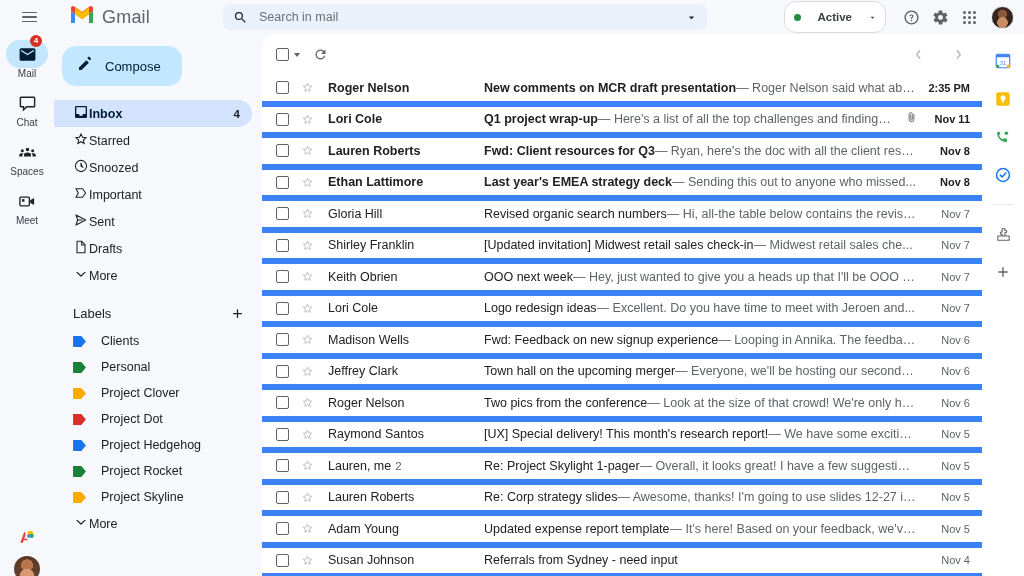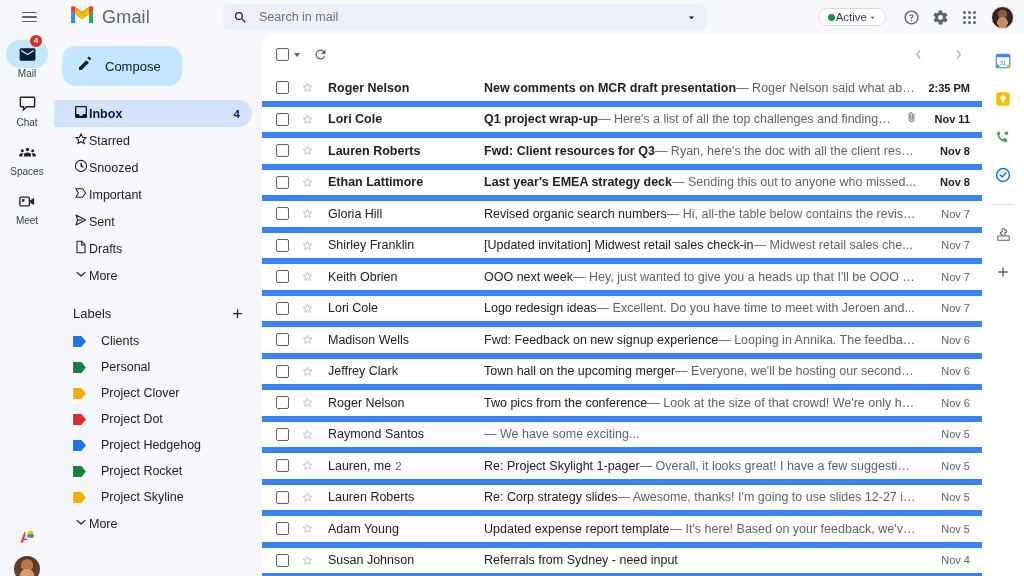--- a/index.html
+++ b/index.html
@@ -31,23 +31,23 @@
   }
   .search-icon { flex:0 0 auto; display:flex; margin-right:11px; }
   .search-input {
     flex:1; border:none; outline:none; background:transparent;
     font-family:"Liberation Sans", sans-serif; font-size:12.5px; color:#202124;
   }
   .search-input::placeholder { color:#6b7177; }
   .search-opt { flex:0 0 auto; padding-left:6px; display:flex; cursor:pointer; }
   .hdr-right { display:flex; align-items:center; gap:2px; margin-left:auto; }
   .status-chip {
-    display:flex; align-items:center; gap:1px;
-    height:18px; padding: 0 8px 0 9px; border:1px solid #dadce0;
-    border-radius:12px; background:#fff; cursor:pointer; margin-right:10px;
+    display:flex; align-items:center; gap:16px;
+    height:32px; padding: 0 8px 0 9px; border:1px solid #dadce0;
+    border-radius:12px; background:#fff; cursor:pointer; margin-right:10px;font-weight:bold;
   }
   .status-dot { width:7px; height:7px; border-radius:50%; background:#1e8e3e; }
   .status-label { font-size:11.5px; color:#3c4043; }
   .icon-btn { width:27px; height:27px; border-radius:50%; display:flex; align-items:center; justify-content:center; cursor:pointer; }
   .grid-dots { display:grid; grid-template-columns:repeat(3,3px); grid-gap:2px; }
   .grid-dots i { width:3px; height:3px; background:#5f6368; border-radius:50%; display:block; }
   .avatar-hdr {
     width:23px; height:23px; border-radius:50%; margin-left:6px; cursor:pointer;
     background:
       radial-gradient(circle at 50% 74%, #c98b63 0 28%, transparent 29%),
@@ -601,20 +601,21 @@
           </div>
           <div class="row">
             <span class="cbox"></span>
             <span class="star">
               <svg width="15" height="15" viewBox="0 0 24 24">
                 <path fill="none" stroke="#bdc1c6" stroke-width="1.6" d="m12 5 2.1 4.5 4.8.5-3.6 3.3 1 4.8L12 15.6 7.7 18.1l1-4.8L5.1 10l4.8-.5z"></path>
               </svg>
             </span>
             <span class="sender">Raymond Santos</span>
             <span class="subject-wrap">
+              <span class="subject">[UX] Special delivery! This month's research report!</span>
               <span class="snippet"> — We have some exciting...</span>
             </span>
             <span class="row-right">
               <span class="date">Nov 5</span>
             </span>
           </div>
           <div class="row">
             <span class="cbox"></span>
             <span class="star">
               <svg width="15" height="15" viewBox="0 0 24 24">

